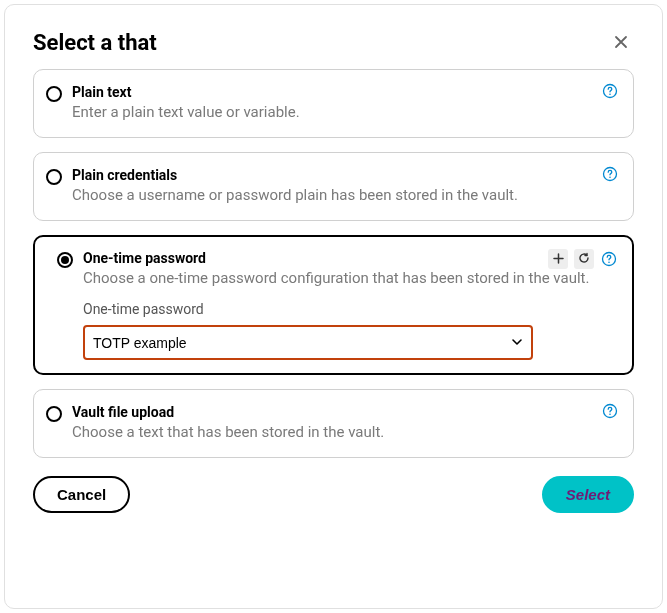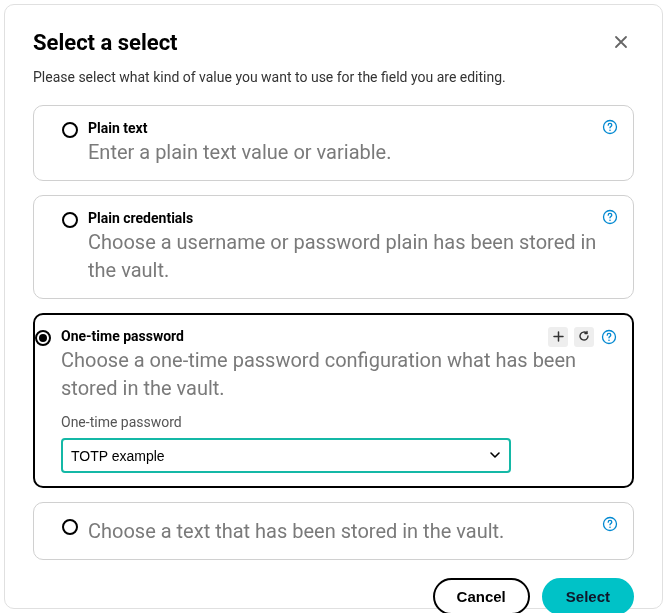--- a/index.html
+++ b/index.html
@@ -38,28 +38,28 @@
       line-height: 0;
     }
     .subtitle {
       font-size: 14px;
       color: #333;
       margin-bottom: 20px;
     }
     .option {
       border: 1px solid #d0d0d0;
       border-radius: 10px;
-      padding: 14px 28px;
+      padding: 14px 12px;
       margin-bottom: 14px;
       position: relative;
       cursor: pointer;
     }
     .option.selected {
       border: 2px solid #000;
-      padding: 13px 0;
+      padding: 13px 22px;
     }
     .option-row {
       display: flex;
       align-items: flex-start;
       gap: 10px;
     }
     .radio {
       width: 16px;
       height: 16px;
       border: 2px solid #000;
@@ -79,21 +79,21 @@
       left: 2px;
     }
     .option-body { flex: 1; }
     .option-title {
       font-size: 14px;
       font-weight: 700;
       color: #000;
       margin-bottom: 2px;
     }
     .option-desc {
-      font-size: 20px;
+      font-size: 15px;
       color: #7a7a7a;
       line-height: 1.4;
     }
     .option-actions {
       position: absolute;
       top: 12px;
       right: 14px;
       display: flex;
       align-items: center;
       gap: 6px;
@@ -124,21 +124,21 @@
       margin-top: 12px;
       margin-left: 26px;
     }
     .inner-label {
       font-size: 14px;
       color: #555;
       margin-bottom: 8px;
       display: block;
     }
     .select-wrap {
-      border: 2px solid #14b8a6;
+      border: 2px solid #c2410c;
       border-radius: 4px;
       padding: 6px 8px;
       width: 450px;
       display: flex;
       align-items: center;
       justify-content: space-between;
       background: #fff;
     }
     .select-wrap select {
       border: none;
@@ -148,58 +148,58 @@
       background: transparent;
       appearance: none;
       cursor: pointer;
     }
     .chev {
       pointer-events: none;
       color: #000;
     }
     .footer {
       display: flex;
-      justify-content: flex-end;
+      justify-content: space-between;
       gap: 12px;
       margin-top: 18px;
     }
     .btn {
       border-radius: 999px;
       padding: 8px 22px;
       font-size: 15px;
       font-weight: 600;
       cursor: pointer;
     }
     .btn-cancel {
       background: #fff;
       border: 2px solid #000;
       color: #000;
     }
     .btn-primary {
       background: #00c2c7;
       border: 2px solid #00c2c7;
-      color: #0f172a;
+      color: #701a75;
+      font-style: italic;
     }
   </style>
 </head>
 <body>
 
 <div class="modal">
   <div class="modal-header">
-    <h2 class="modal-title">Select a select</h2>
+    <h2 class="modal-title">Select a that</h2>
     <button class="close-btn">
       <span>
         <svg width="18" height="18" viewBox="0 0 18 18">
             <path d="M4 4 L14 14 M14 4 L4 14" stroke="currentColor" stroke-width="1.8" stroke-linecap="round"></path>
           </svg>
       </span>
     </button>
   </div>
 
-  <p class="subtitle">Please select what kind of value you want to use for the field you are editing.</p>
 
   <div class="option">
     <div class="option-row">
       <div class="radio"></div>
       <div class="option-body">
         <div class="option-title">Plain text</div>
         <div class="option-desc">Enter a plain text value or variable.</div>
       </div>
     </div>
     <div class="option-actions">
@@ -230,21 +230,21 @@
           </svg>
       </span>
     </div>
   </div>
 
   <div class="option selected">
     <div class="option-row">
       <div class="radio checked"></div>
       <div class="option-body">
         <div class="option-title">One-time password</div>
-        <div class="option-desc">Choose a one-time password configuration what has been stored in the vault.</div>
+        <div class="option-desc">Choose a one-time password configuration that has been stored in the vault.</div>
       </div>
     </div>
     <div class="option-actions">
       <button class="mini-btn">
         <span>
           <svg width="11" height="11" viewBox="0 0 11 11">
               <path d="M5.5 1 V10 M1 5.5 H10" stroke="currentColor" stroke-width="1.5" stroke-linecap="round"></path>
             </svg>
         </span>
       </button>
@@ -277,20 +277,21 @@
             </svg>
         </span>
       </div>
     </div>
   </div>
 
   <div class="option">
     <div class="option-row">
       <div class="radio"></div>
       <div class="option-body">
+        <div class="option-title">Vault file upload</div>
         <div class="option-desc">Choose a text that has been stored in the vault.</div>
       </div>
     </div>
     <div class="option-actions">
       <span class="help-icon">
         <svg width="16" height="16" viewBox="0 0 16 16">
             <circle cx="8" cy="8" r="6.5" stroke="currentColor" stroke-width="1.3" fill="none"></circle>
             <path d="M6.2 6.2c0-1 .8-1.8 1.8-1.8s1.8.7 1.8 1.6c0 .8-.5 1.2-1.1 1.6-.5.3-.7.6-.7 1.2" stroke="currentColor" stroke-width="1.3" fill="none" stroke-linecap="round"></path>
             <circle cx="8" cy="11.3" r="0.8" fill="currentColor"></circle>
           </svg>

